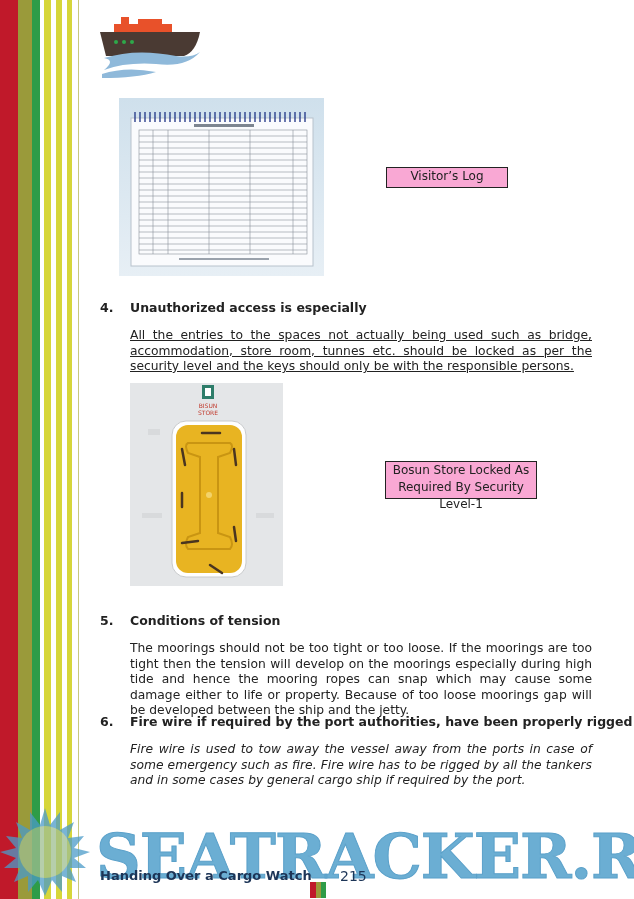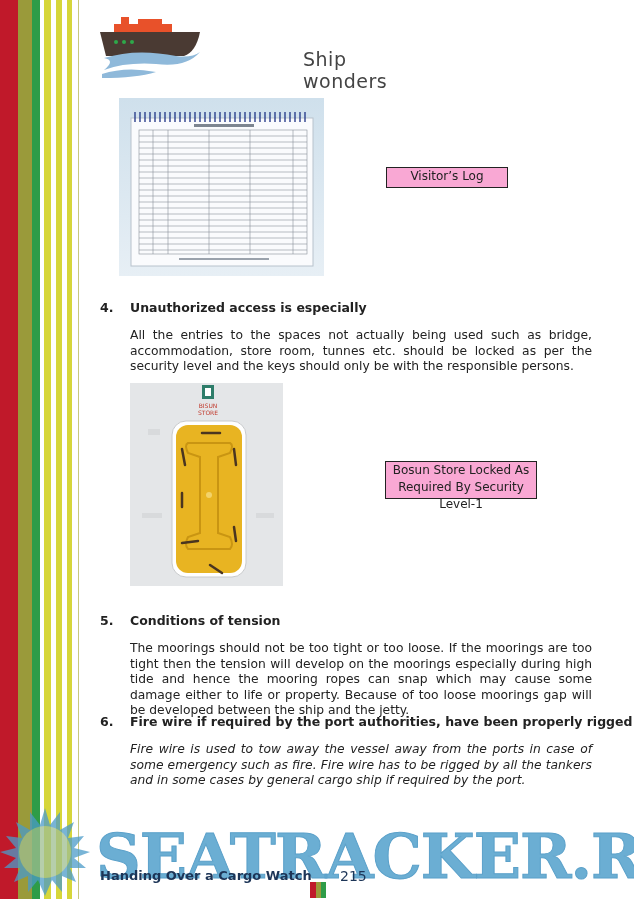--- a/index.html
+++ b/index.html
@@ -40,21 +40,20 @@
     <rect x="25" y="5" width="8" height="14" fill="#e8512a"></rect>
     <rect x="18" y="12" width="58" height="8" fill="#e8512a"></rect>
     <rect x="42" y="7" width="24" height="6" fill="#e8512a"></rect>
     <path d="M4 20 L104 20 Q100 40 88 44 L10 44 Z" fill="#4a3a33"></path>
     <circle cx="20" cy="30" r="2" fill="#2ea84a"></circle>
     <circle cx="28" cy="30" r="2" fill="#2ea84a"></circle>
     <circle cx="36" cy="30" r="2" fill="#2ea84a"></circle>
     <path d="M8 46 Q40 36 80 44 Q96 46 104 40 Q90 56 60 52 Q30 50 8 58 Q20 48 8 46 Z" fill="#8fb9da"></path>
     <path d="M6 62 Q30 54 60 60 Q40 66 6 66 Z" fill="#8fb9da"></path>
   </svg>
-  <div class="logo-text">Ship wonders</div>
 </div>
 
 <div class="photo" style="left:119px;top:98px;width:205px;height:178px;background:linear-gradient(180deg,#cfe0ec,#e7eff5);">
   <svg width="205" height="178" viewBox="0 0 205 178">
     <rect x="12" y="20" width="182" height="148" fill="#fafbfd" stroke="#b8c2cc"></rect>
     <g stroke="#2b3f8c" stroke-width="1.4">
       <line x1="16" y1="14" x2="16" y2="24"></line>
         <line x1="21" y1="14" x2="21" y2="24"></line>
         <line x1="26" y1="14" x2="26" y2="24"></line>
       <line x1="31" y1="14" x2="31" y2="24"></line>
@@ -121,21 +120,21 @@
     <rect x="75" y="26" width="60" height="3" fill="#7d8590"></rect>
     <rect x="60" y="160" width="90" height="2" fill="#9aa2ac"></rect>
   </svg>
 </div>
 <div class="caption-box" style="left:386px;top:167px;width:120px;height:19px;">Visitor’s Log</div>
 
 <div class="section-head" style="top:300px;">
   <span class="num">4.</span>
   <span class="ttl">Unauthorized access is especially</span>
 </div>
-<div class="para" style="top:328px;">All the entries to the spaces not actually being used such as bridge, accommodation, store room, tunnes etc. should be locked as per the security level and the keys should only be with the responsible persons.</div>
+<div class="para" style="top:328px;text-decoration:underline;">All the entries to the spaces not actually being used such as bridge, accommodation, store room, tunnes etc. should be locked as per the security level and the keys should only be with the responsible persons.</div>
 
 <div class="photo" style="left:130px;top:383px;width:153px;height:203px;background:#e6e8ea;">
   <svg width="153" height="203" viewBox="0 0 153 203">
     <rect x="0" y="0" width="153" height="203" fill="#e4e6e8"></rect>
     <rect x="72" y="2" width="12" height="14" fill="#2e7d6a"></rect>
     <rect x="75" y="5" width="6" height="8" fill="#ffffff"></rect>
     <text x="78" y="25" font-size="6" fill="#c0392b" text-anchor="middle" font-family="DejaVu Sans, sans-serif">BISUN</text>
     <text x="78" y="32" font-size="6" fill="#c0392b" text-anchor="middle" font-family="DejaVu Sans, sans-serif">STORE</text>
     <rect x="42" y="38" width="74" height="156" rx="14" fill="#ffffff" stroke="#c8cacc"></rect>
     <rect x="46" y="42" width="66" height="148" rx="12" fill="#e8b422"></rect>

